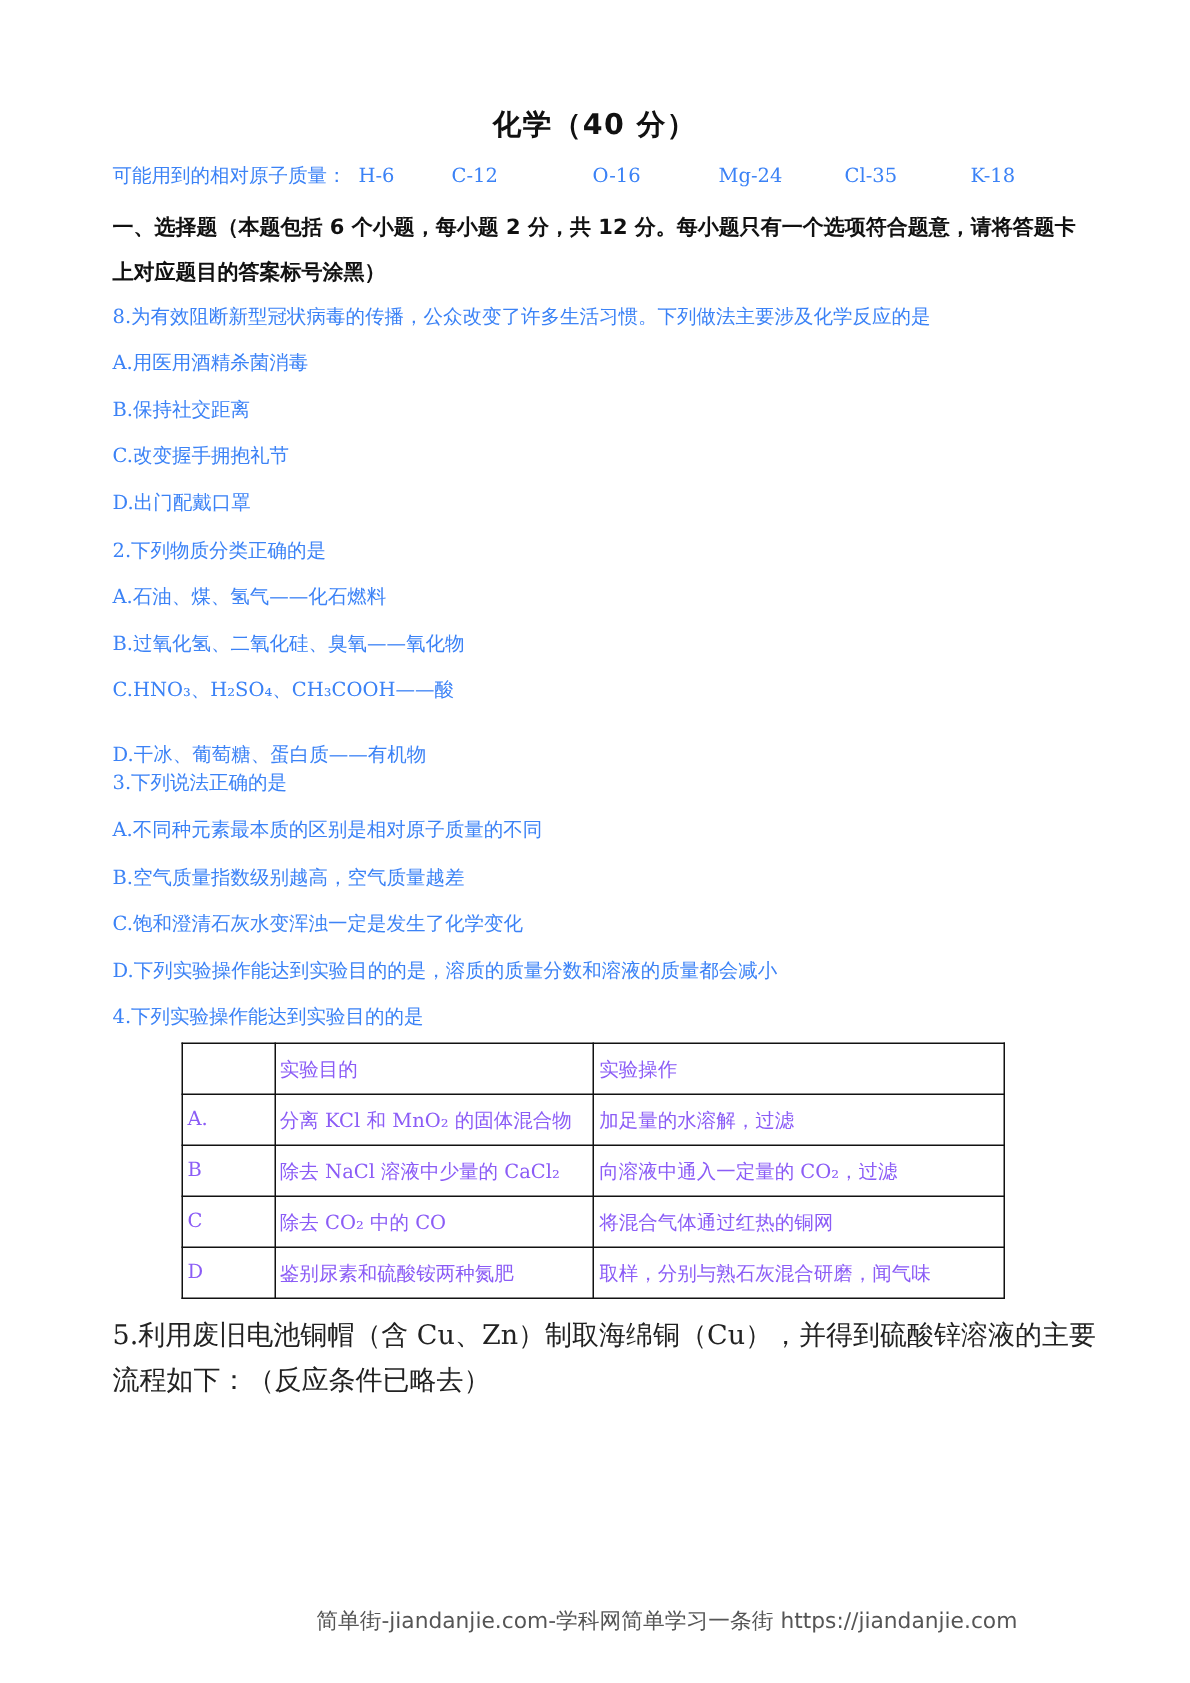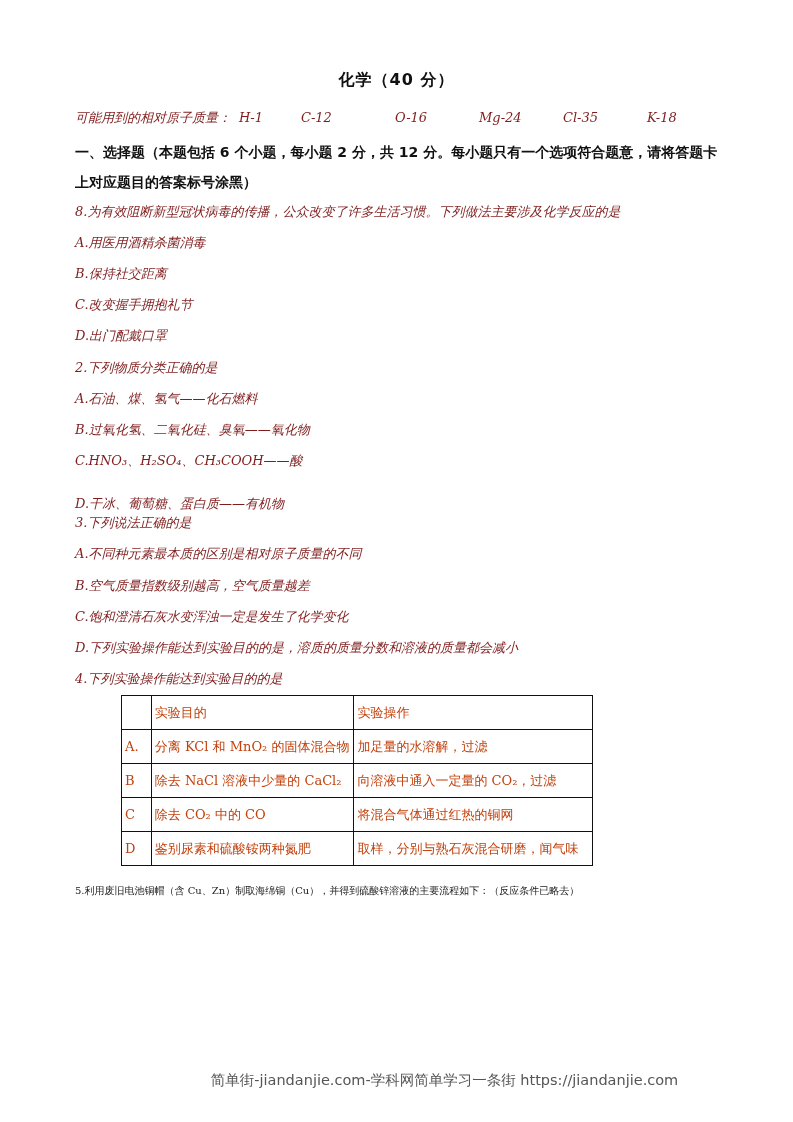--- a/index.html
+++ b/index.html
@@ -23,32 +23,31 @@
       height: 1122px;
     }
     .title {
       position: absolute;
       top: 70px;
       left: 0;
       width: 793px;
       text-align: center;
       font-family: "DejaVu Sans", "Liberation Sans", sans-serif;
       font-weight: bold;
-      font-size: 16px;
+      font-size: 19px;
       letter-spacing: 1px;
       color: #111;
     }
     .line {
       position: absolute;
       left: 75px;
       font-size: 13px;
       white-space: nowrap;
-      color: #7f1d1d;
+      color: #3b82f6;
       line-height: 16px;
-      font-style: italic;
     }
     .masses {
       top: 110px;
       display: flex;
     }
     .masses .lbl { margin-right: 8px; }
     .masses .m { display: inline-block; }
     .section {
       position: absolute;
       left: 75px;
@@ -57,41 +56,41 @@
       font-weight: bold;
       font-size: 14px;
       line-height: 30px;
       color: #111;
       top: 137px;
     }
     table.exp {
       position: absolute;
       left: 121px;
       top: 695px;
-      width: 472px;
+      width: 549px;
       border-collapse: collapse;
       font-size: 13px;
-      color: #c2410c;
+      color: #8b5cf6;
     }
     table.exp td {
       border: 1.3px solid #111;
       height: 33px;
       padding: 0 0 0 3px;
       vertical-align: middle;
       white-space: nowrap;
     }
     table.exp td.c0 { width: 58px; }
     table.exp td.c1 { width: 209px; }
     table.exp td.c2 { width: 270px; }
     .q5 {
       position: absolute;
       left: 75px;
       top: 876px;
       width: 660px;
-      font-size: 10px;
+      font-size: 18px;
       line-height: 30px;
       color: #222;
     }
     .footer {
       position: absolute;
       top: 1071px;
       left: 0;
       width: 793px;
       text-align: center;
       font-family: "DejaVu Sans", "Liberation Sans", sans-serif;
@@ -102,21 +101,21 @@
   </style>
 </head>
 <body>
 
 <div class="page">
 
   <div class="title">化学（40 分）</div>
 
   <div class="line masses">
     <span class="lbl">可能用到的相对原子质量：</span>
-    <span class="m" style="width:62px">H-1</span>
+    <span class="m" style="width:62px">H-6</span>
     <span class="m" style="width:94px">C-12</span>
     <span class="m" style="width:84px">O-16</span>
     <span class="m" style="width:84px">Mg-24</span>
     <span class="m" style="width:84px">Cl-35</span>
     <span class="m">K-18</span>
   </div>
 
   <div class="section">一、选择题（本题包括 6 个小题，每小题 2 分，共 12 分。每小题只有一个选项符合题意，请将答题卡上对应题目的答案标号涂黑）</div>
 
   <div class="line" style="top:204px">8.为有效阻断新型冠状病毒的传播，公众改变了许多生活习惯。下列做法主要涉及化学反应的是</div>

